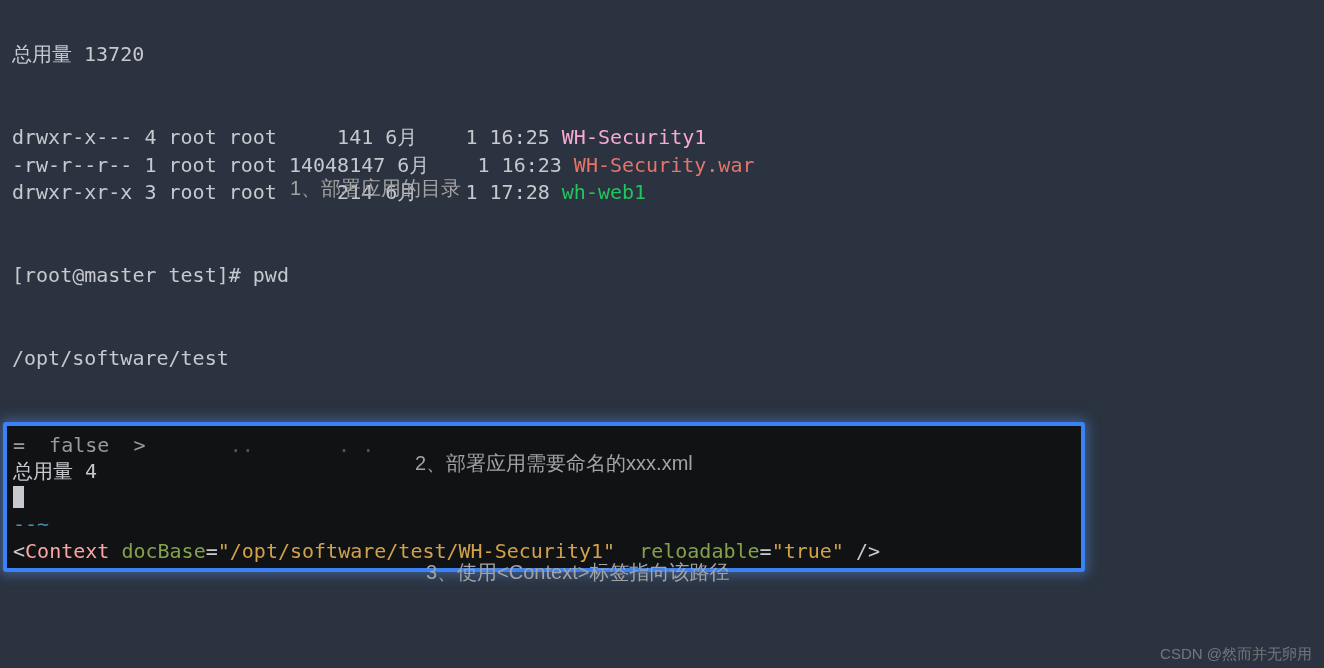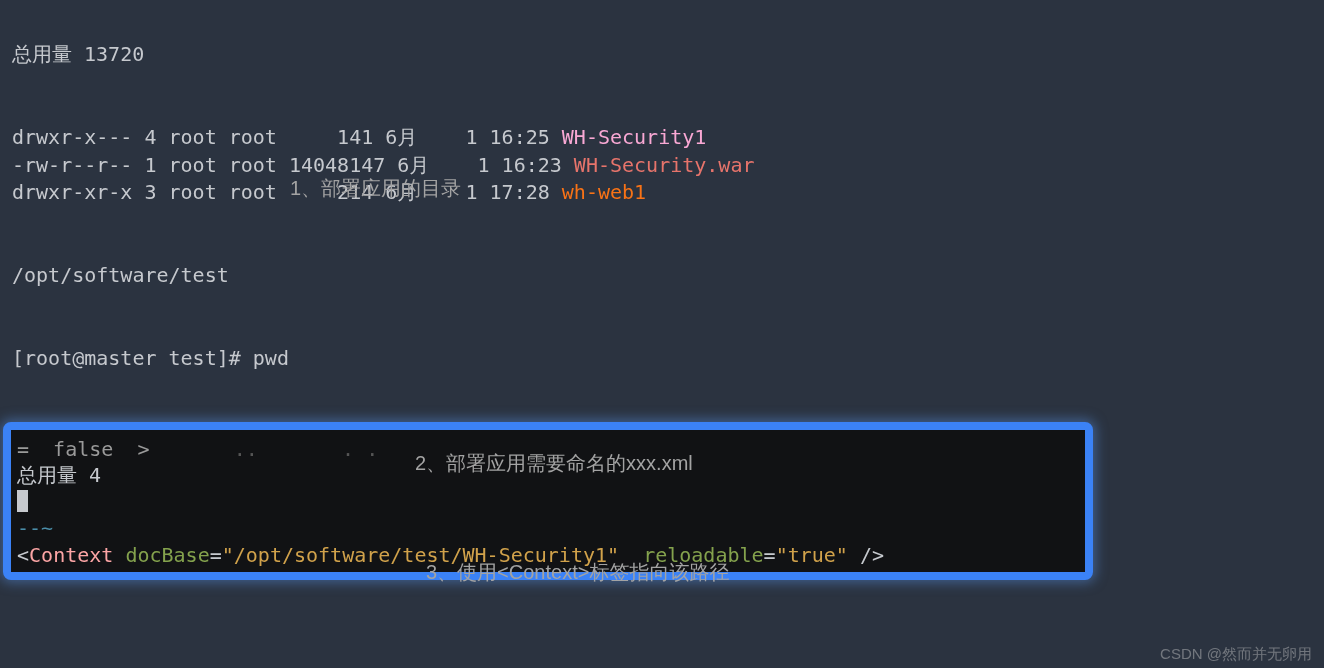--- a/index.html
+++ b/index.html
@@ -14,43 +14,43 @@
     overflow: hidden;
   }
   .term {
     white-space: pre;
     line-height: 1.38;
     padding: 0 12px;
   }
   .white { color: #c6c9ce; }
   .dir   { color: #f9a8d4; }   
   .red   { color: #e7746b; }   
-  .cyan  { color: #f97316; }   
+  .cyan  { color: #22c55e; }   
   .annot { color: #a3a3a3; font-family: "SimSun","Microsoft YaHei",sans-serif; }
   .cursor {
     display: inline-block;
     width: 11px;
     height: 22px;
     border: 1.5px solid #c6c9ce;
     vertical-align: -3px;
   }
   .cursor-solid {
     display:inline-block;
     width:11px;height:22px;
     background:#c6c9ce;vertical-align:-3px;
   }
 
   
   .panel-wrap {
     position: absolute;
     top: 422px;
     left: 3px;
     width: 1062px;
-    border: 8px solid #3b82f6;
-    border-radius: 8px;
+    border: 4px solid #3b82f6;
+    border-radius: 3px;
     box-shadow: 0 0 12px 3px rgba(80,130,200,0.55);
     background: #111214;
     padding: 6px 6px 4px 6px;
   }
   .panel-wrap .line { white-space: pre; line-height: 1.32; font-size:20px; }
   .gray { color:#9a9a9a; }
   .tagcyan { color:#fca5a5; }
   .tagattr { color:#84a24d; }
   .tagstr  { color:#d1a24b; }
 
@@ -64,22 +64,22 @@
   }
 
   .abs { position:absolute; }
 </style>
 </head>
 <body>
 
 <div class="term" style="position:absolute;top:-14px;left:0;">
   <div><span>总用量 13720</span></div>
   <div id="ls-rows"><div><span class="white">drwxr-x--- 4 root root     141 6月    1 16:25 </span><span class="dir">WH-Security1</span></div><div><span class="white">-rw-r--r-- 1 root root 14048147 6月    1 16:23 </span><span class="red">WH-Security.war</span></div><div><span class="white">drwxr-xr-x 3 root root     214 6月    1 17:28 </span><span class="cyan">wh-web1</span></div></div>
+  <div><span>[root@master test]# pwd</span></div>
   <div><span>/opt/software/test</span></div>
-  <div><span>[root@master test]# pwd</span></div>
   <div><span>[root@master test]# </span><span class="cursor"></span></div>
 </div>
 
 <div class="abs annot" style="top:175px;left:290px;"><span>1、部署应用的目录</span></div>
 
 <div class="panel-wrap">
   <div class="line gray"><span>=  false  &gt;</span>       <span style="color:#555">..       . .</span></div>
   <div class="line white" style="font-family:'Microsoft YaHei',monospace;"><span>总用量 4</span></div>
   <div class="line white"><span class="cursor-solid"></span></div>
   <div class="line" style="color:#4a8da8;"><span>--~</span></div>

